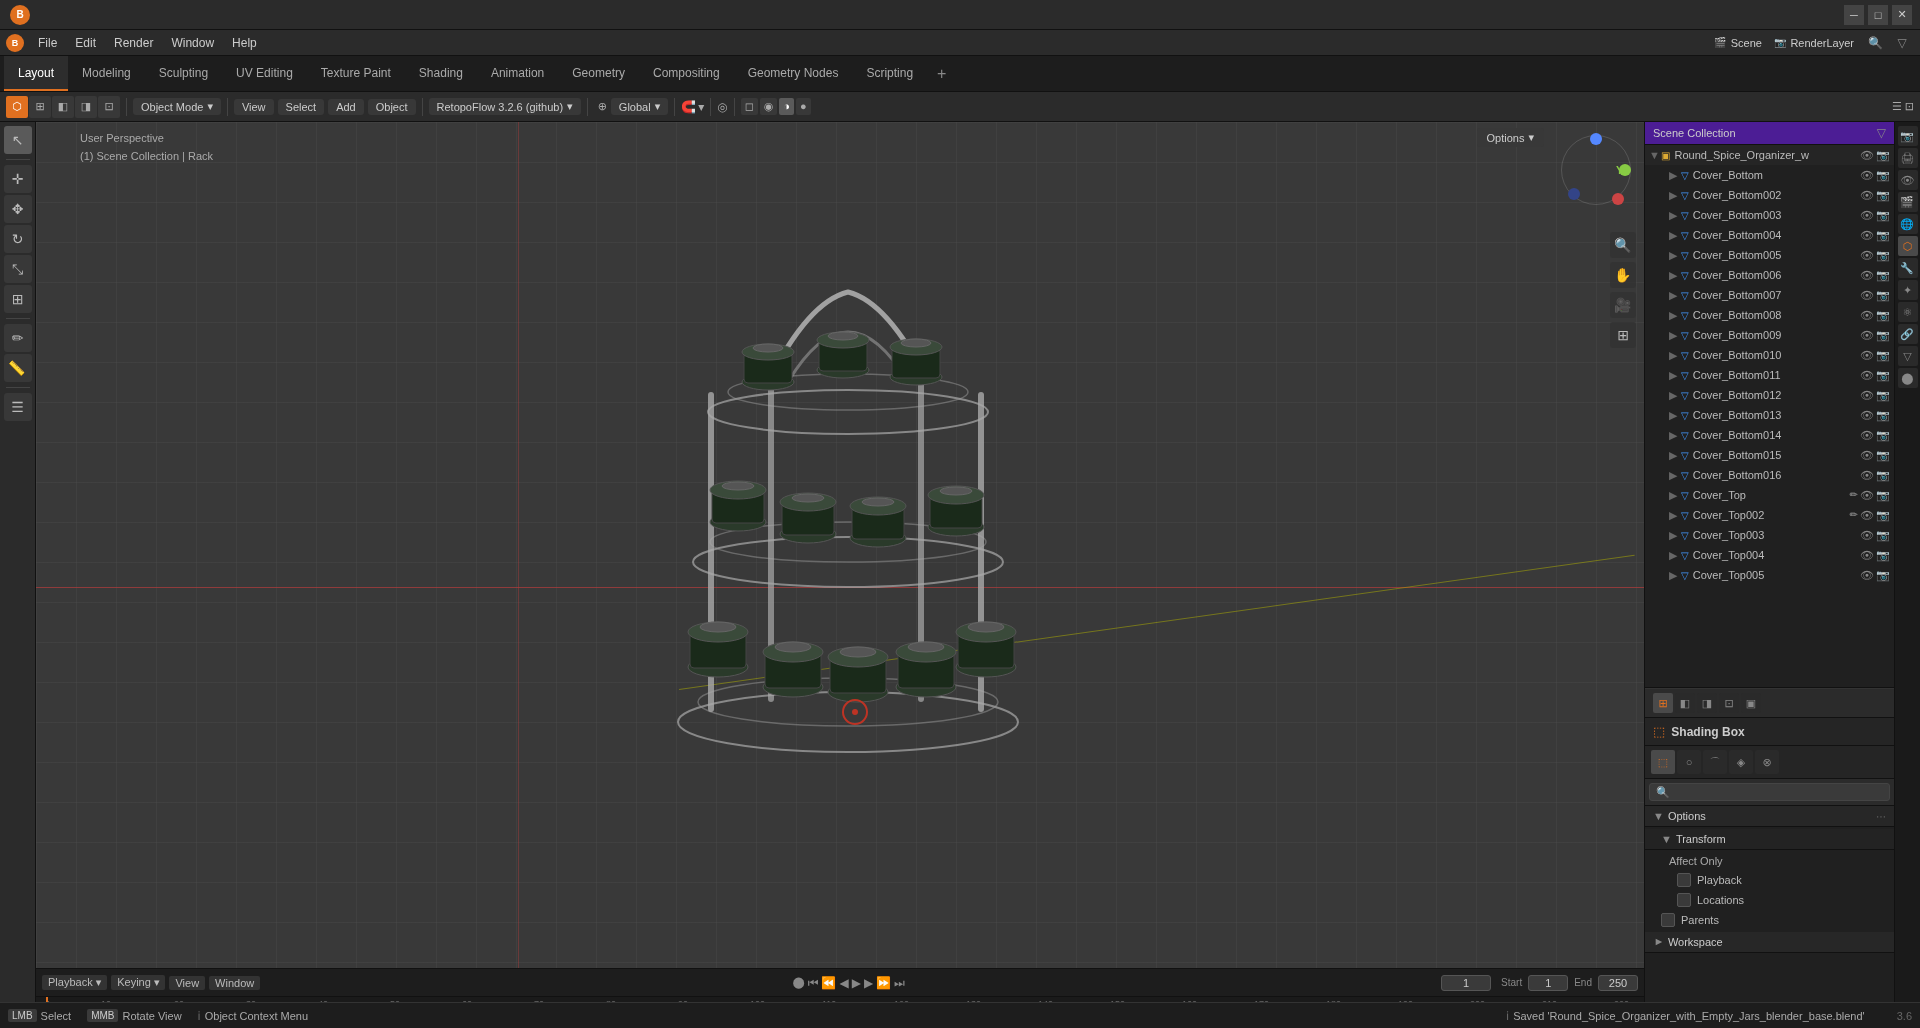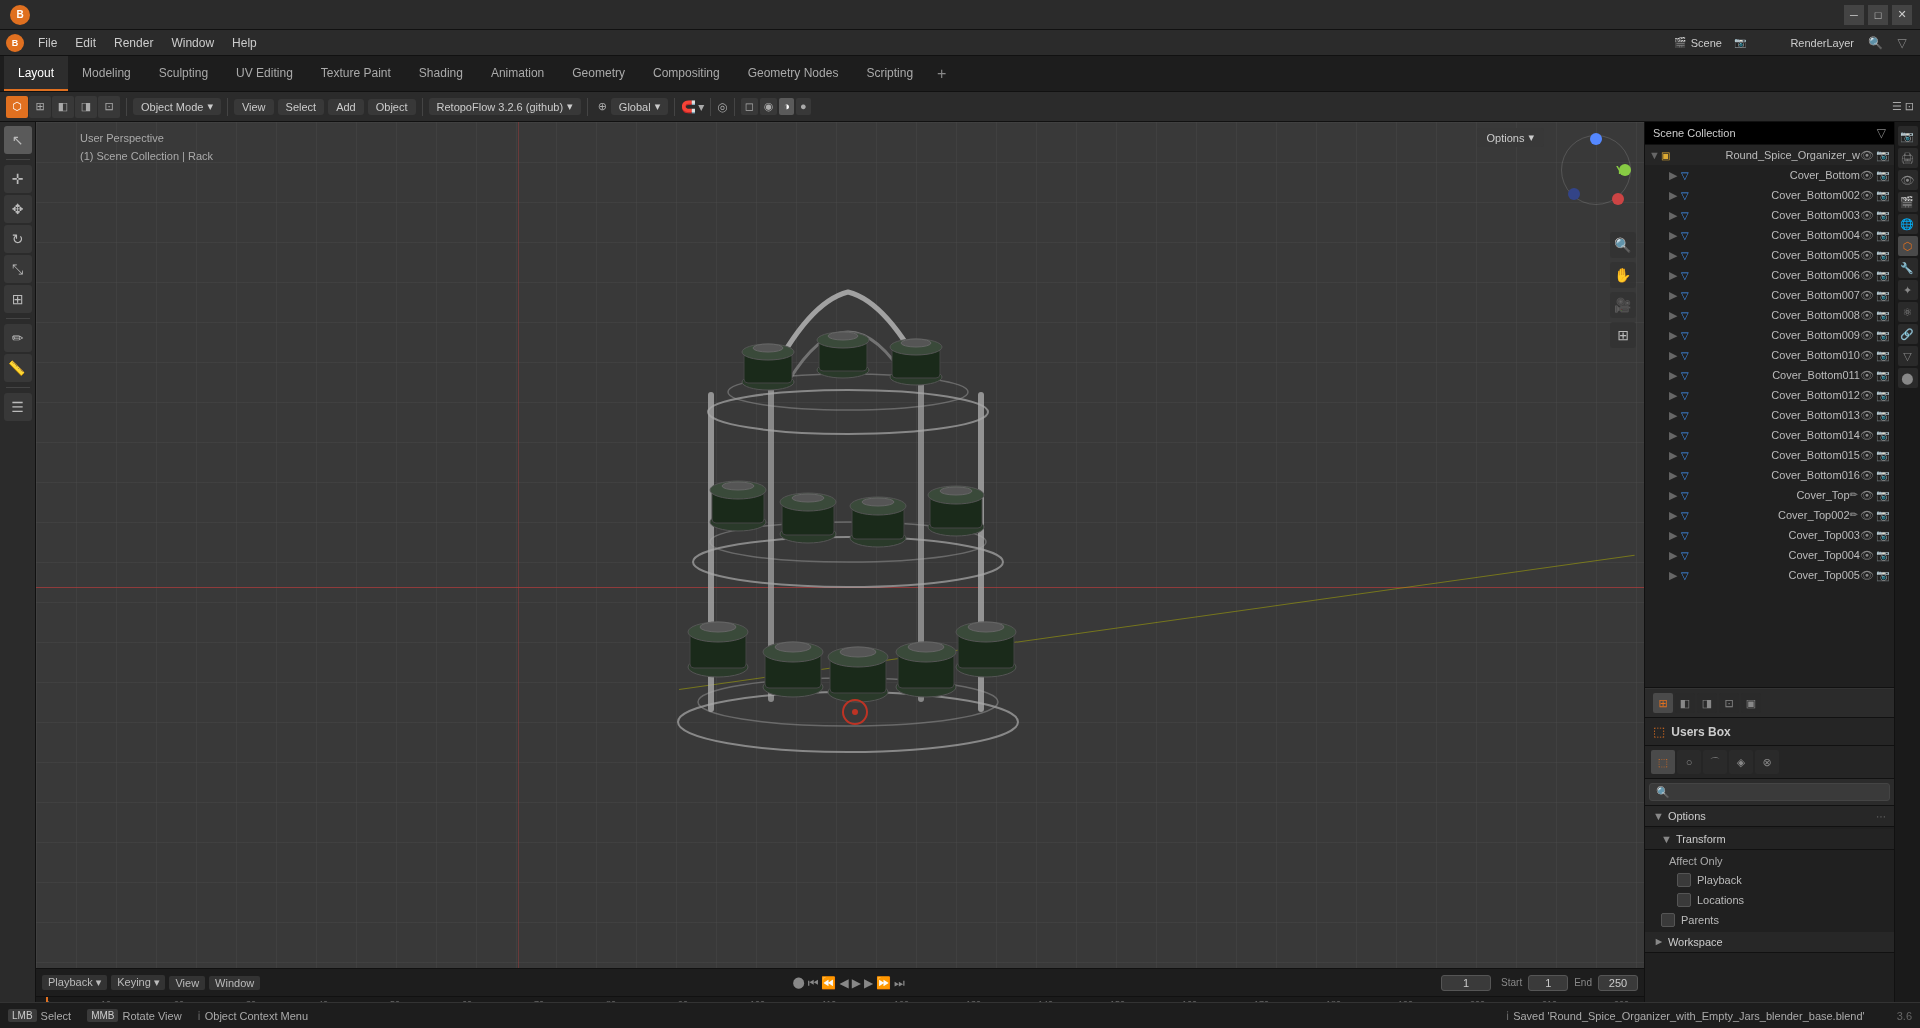--- a/index.html
+++ b/index.html
@@ -189,42 +189,42 @@
       display: flex;
       flex-direction: column;
       border-left: 1px solid #111;
     }
     #outliner {
       flex: 1;
       overflow-y: auto;
       border-bottom: 1px solid #111;
     }
     #outliner-header {
-      background: #000000;
+      background: #4c1d95;
       padding: 4px 8px;
       display: flex;
       align-items: center;
       justify-content: space-between;
       font-size: 11px;
       color: #ccc;
       border-bottom: 1px solid #111;
     }
     .outliner-item {
       display: flex;
       align-items: center;
       padding: 1px 4px;
       height: 20px;
       cursor: pointer;
       font-size: 11px;
       color: #bbb;
     }
     .outliner-item.root { background: #252525; }
     .outliner-item .indent { width: 20px; flex-shrink: 0; }
     .outliner-item .arrow { width: 12px; color: #666; flex-shrink: 0; }
-    .outliner-item .name { flex: 1; overflow: hidden; text-overflow: ellipsis; white-space: nowrap; text-align: right; }
+    .outliner-item .name { flex: 1; overflow: hidden; text-overflow: ellipsis; white-space: nowrap; }
     .outliner-item .eye-icon { color: #888; width: 14px; text-align: center; flex-shrink: 0; }
     .outliner-item .cam-icon { color: #888; width: 14px; text-align: center; flex-shrink: 0; }
 
     
     #properties-panel {
       height: 340px;
       background: #202020;
       overflow-y: auto;
       border-top: 1px solid #333;
     }
@@ -474,21 +474,21 @@
     <div class="menu-item">Edit</div>
     <div class="menu-item">Render</div>
     <div class="menu-item">Window</div>
     <div class="menu-item">Help</div>
     <div style="flex:1"></div>
 
     <div style="display:flex;align-items:center;gap:4px;">
       <span style="color:#888;font-size:10px;">🎬</span>
       <span style="color:#ccc;font-size:11px;">Scene</span>
       <span style="color:#888;font-size:10px;margin-left:8px;">📷</span>
-      <span style="color:#ccc;font-size:11px;margin-left:40px;">RenderLayer</span>
+      <span style="color:#ccc;font-size:11px;">RenderLayer</span>
     </div>
     <div style="width:24px;height:24px;display:flex;align-items:center;justify-content:center;cursor:pointer;color:#888;margin-left:8px;">🔍</div>
     <div style="width:24px;height:24px;display:flex;align-items:center;justify-content:center;cursor:pointer;color:#888;">▽</div>
   </div>
 
   <div id="tabbar">
     <div class="tab active">Layout</div>
     <div class="tab">Modeling</div>
     <div class="tab">Sculpting</div>
     <div class="tab">UV Editing</div>
@@ -1005,21 +1005,21 @@
             <div class="pi-icon active">⊞</div>
             <div class="pi-icon">◧</div>
             <div class="pi-icon">◨</div>
             <div class="pi-icon">⊡</div>
             <div class="pi-icon">▣</div>
           </div>
         </div>
 
         <div style="display:flex;align-items:center;padding:6px 8px;background:#252525;border-bottom:1px solid #111;gap:6px;">
           <span style="color:#e07020;font-size:13px;">⬚</span>
-          <span style="font-size:12px;color:#ccc;font-weight:bold;">Users Box</span>
+          <span style="font-size:12px;color:#ccc;font-weight:bold;">Shading Box</span>
         </div>
 
         <div style="display:flex;gap:2px;padding:4px 6px;background:#252525;border-bottom:1px solid #111;">
           <div class="pi-icon active" style="width:24px;height:24px;">⬚</div>
           <div class="pi-icon" style="width:24px;height:24px;">○</div>
           <div class="pi-icon" style="width:24px;height:24px;">⌒</div>
           <div class="pi-icon" style="width:24px;height:24px;">◈</div>
           <div class="pi-icon" style="width:24px;height:24px;">⊗</div>
         </div>
 

